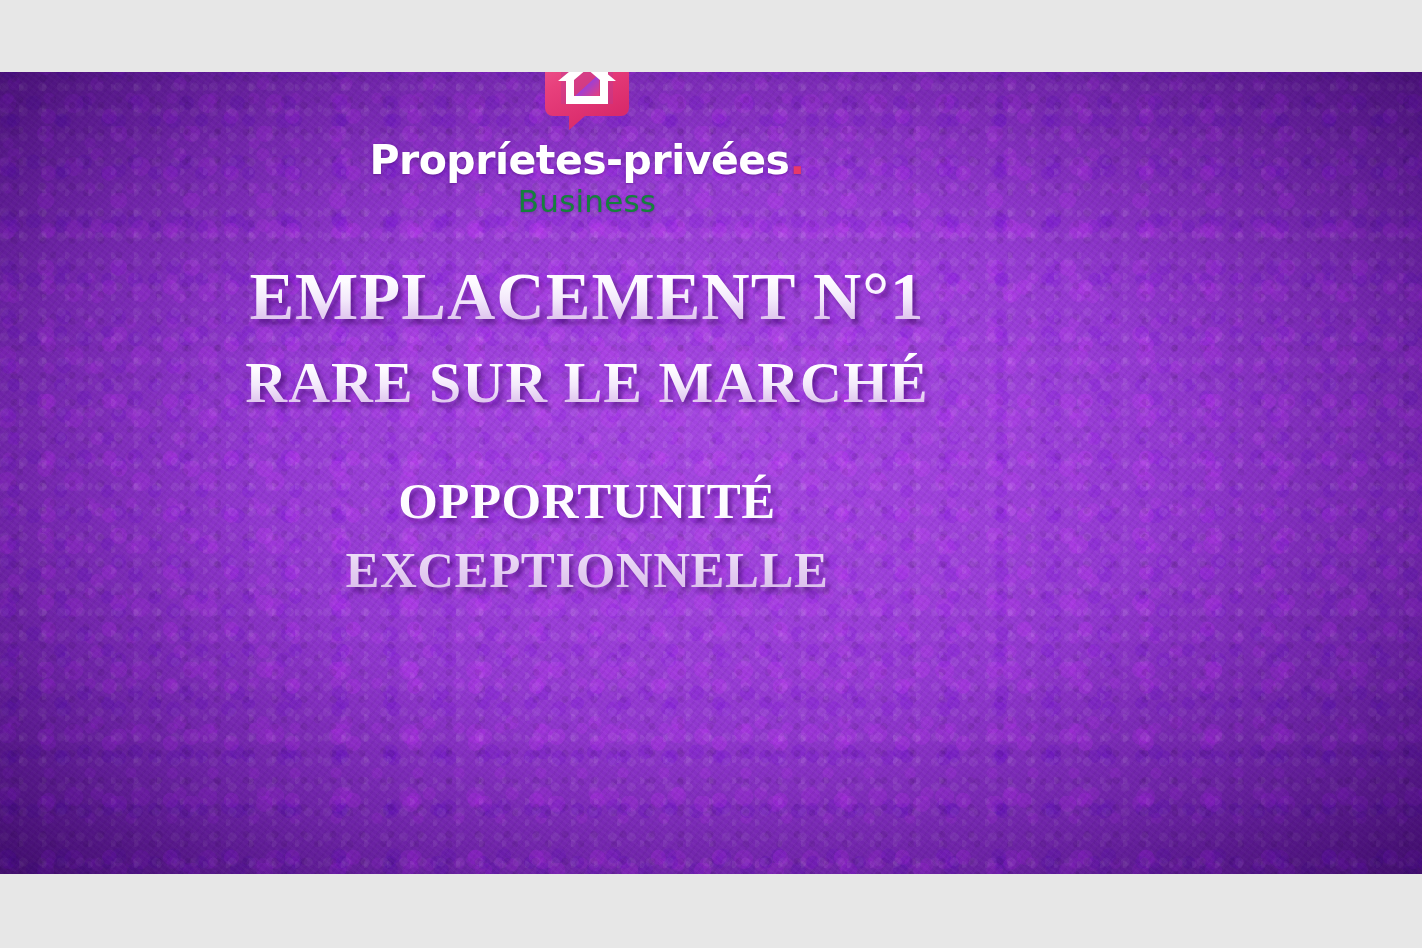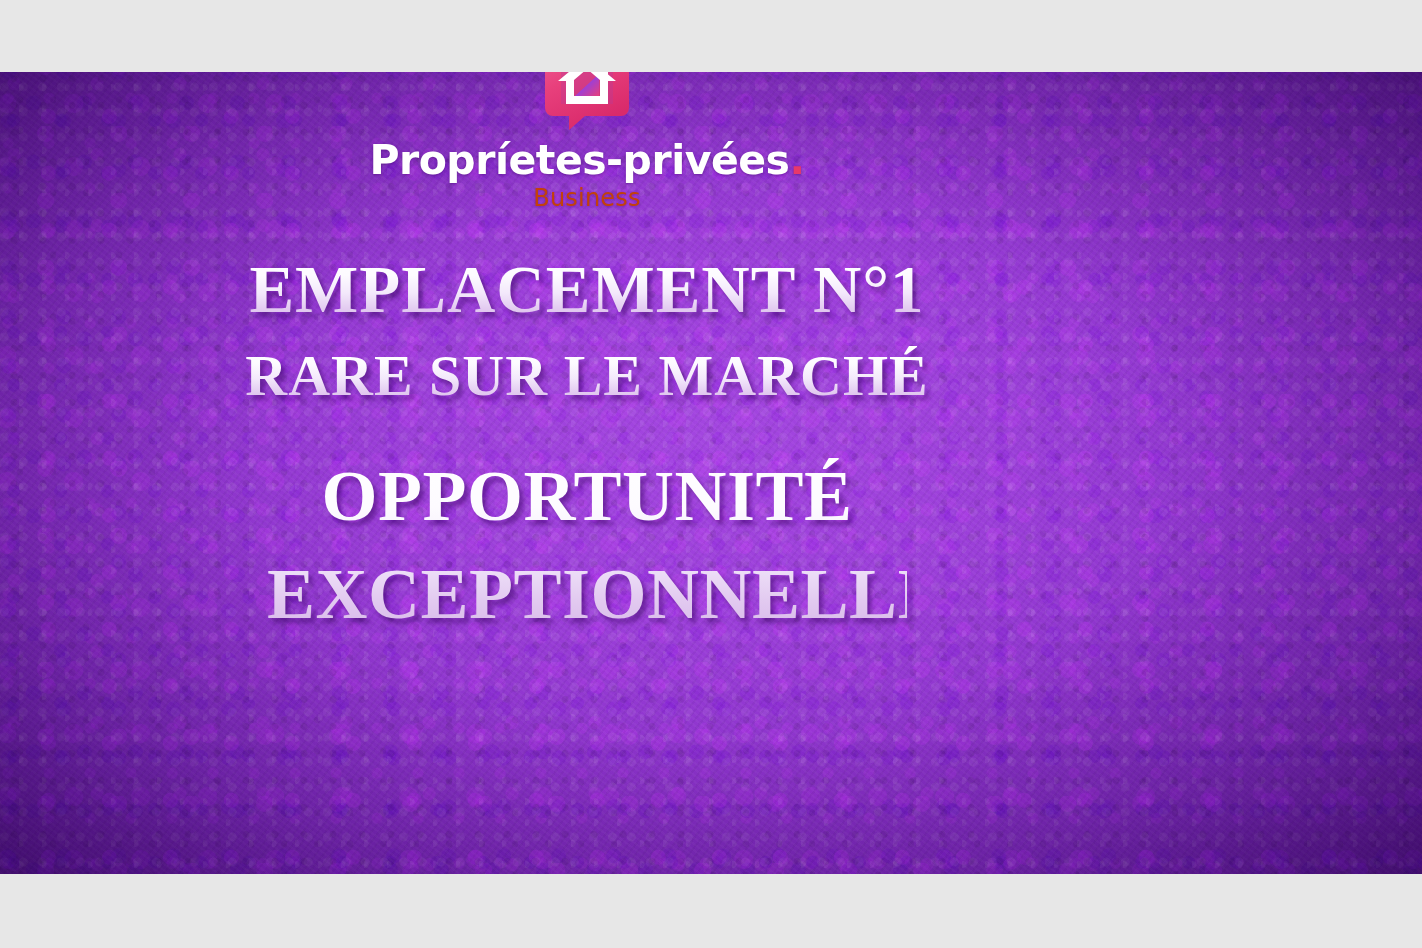--- a/index.html
+++ b/index.html
@@ -134,23 +134,23 @@
     line-height: 1;
     white-space: nowrap;
     text-shadow: 0 1px 3px rgba(60,0,100,.45);
   }
   .brand-dot {
     color: #e8386a;
   }
   .brand-sub {
     margin-top: 5px;
     font-family: "DejaVu Sans", sans-serif;
-    font-size: 24px;
+    font-size: 31px;
     font-weight: normal;
-    color: #c2410c;
+    color: #15803d;
     line-height: 1;
     letter-spacing: 0.2px;
     text-shadow: 0 1px 3px rgba(60,0,100,.40);
   }
 
   
   #headline-stack {
     margin-top: 44px;
     width: 100%;
     display: flex;
@@ -180,22 +180,22 @@
   .hl-1 {
     font-size: 67px;
     letter-spacing: 1px;
   }
   .hl-2 {
     margin-top: 20px;
     font-size: 58px;
     letter-spacing: 1px;
   }
   .hl-3 {
-    margin-top: 42px;
-    font-size: 72px;
+    margin-top: 54px;
+    font-size: 51px;
     letter-spacing: 0.5px;
     line-height: 1.35;
     white-space: normal;
     max-width: 640px;
   }
 </style>
 </head>
 <body>
 
 <div id="stage">

